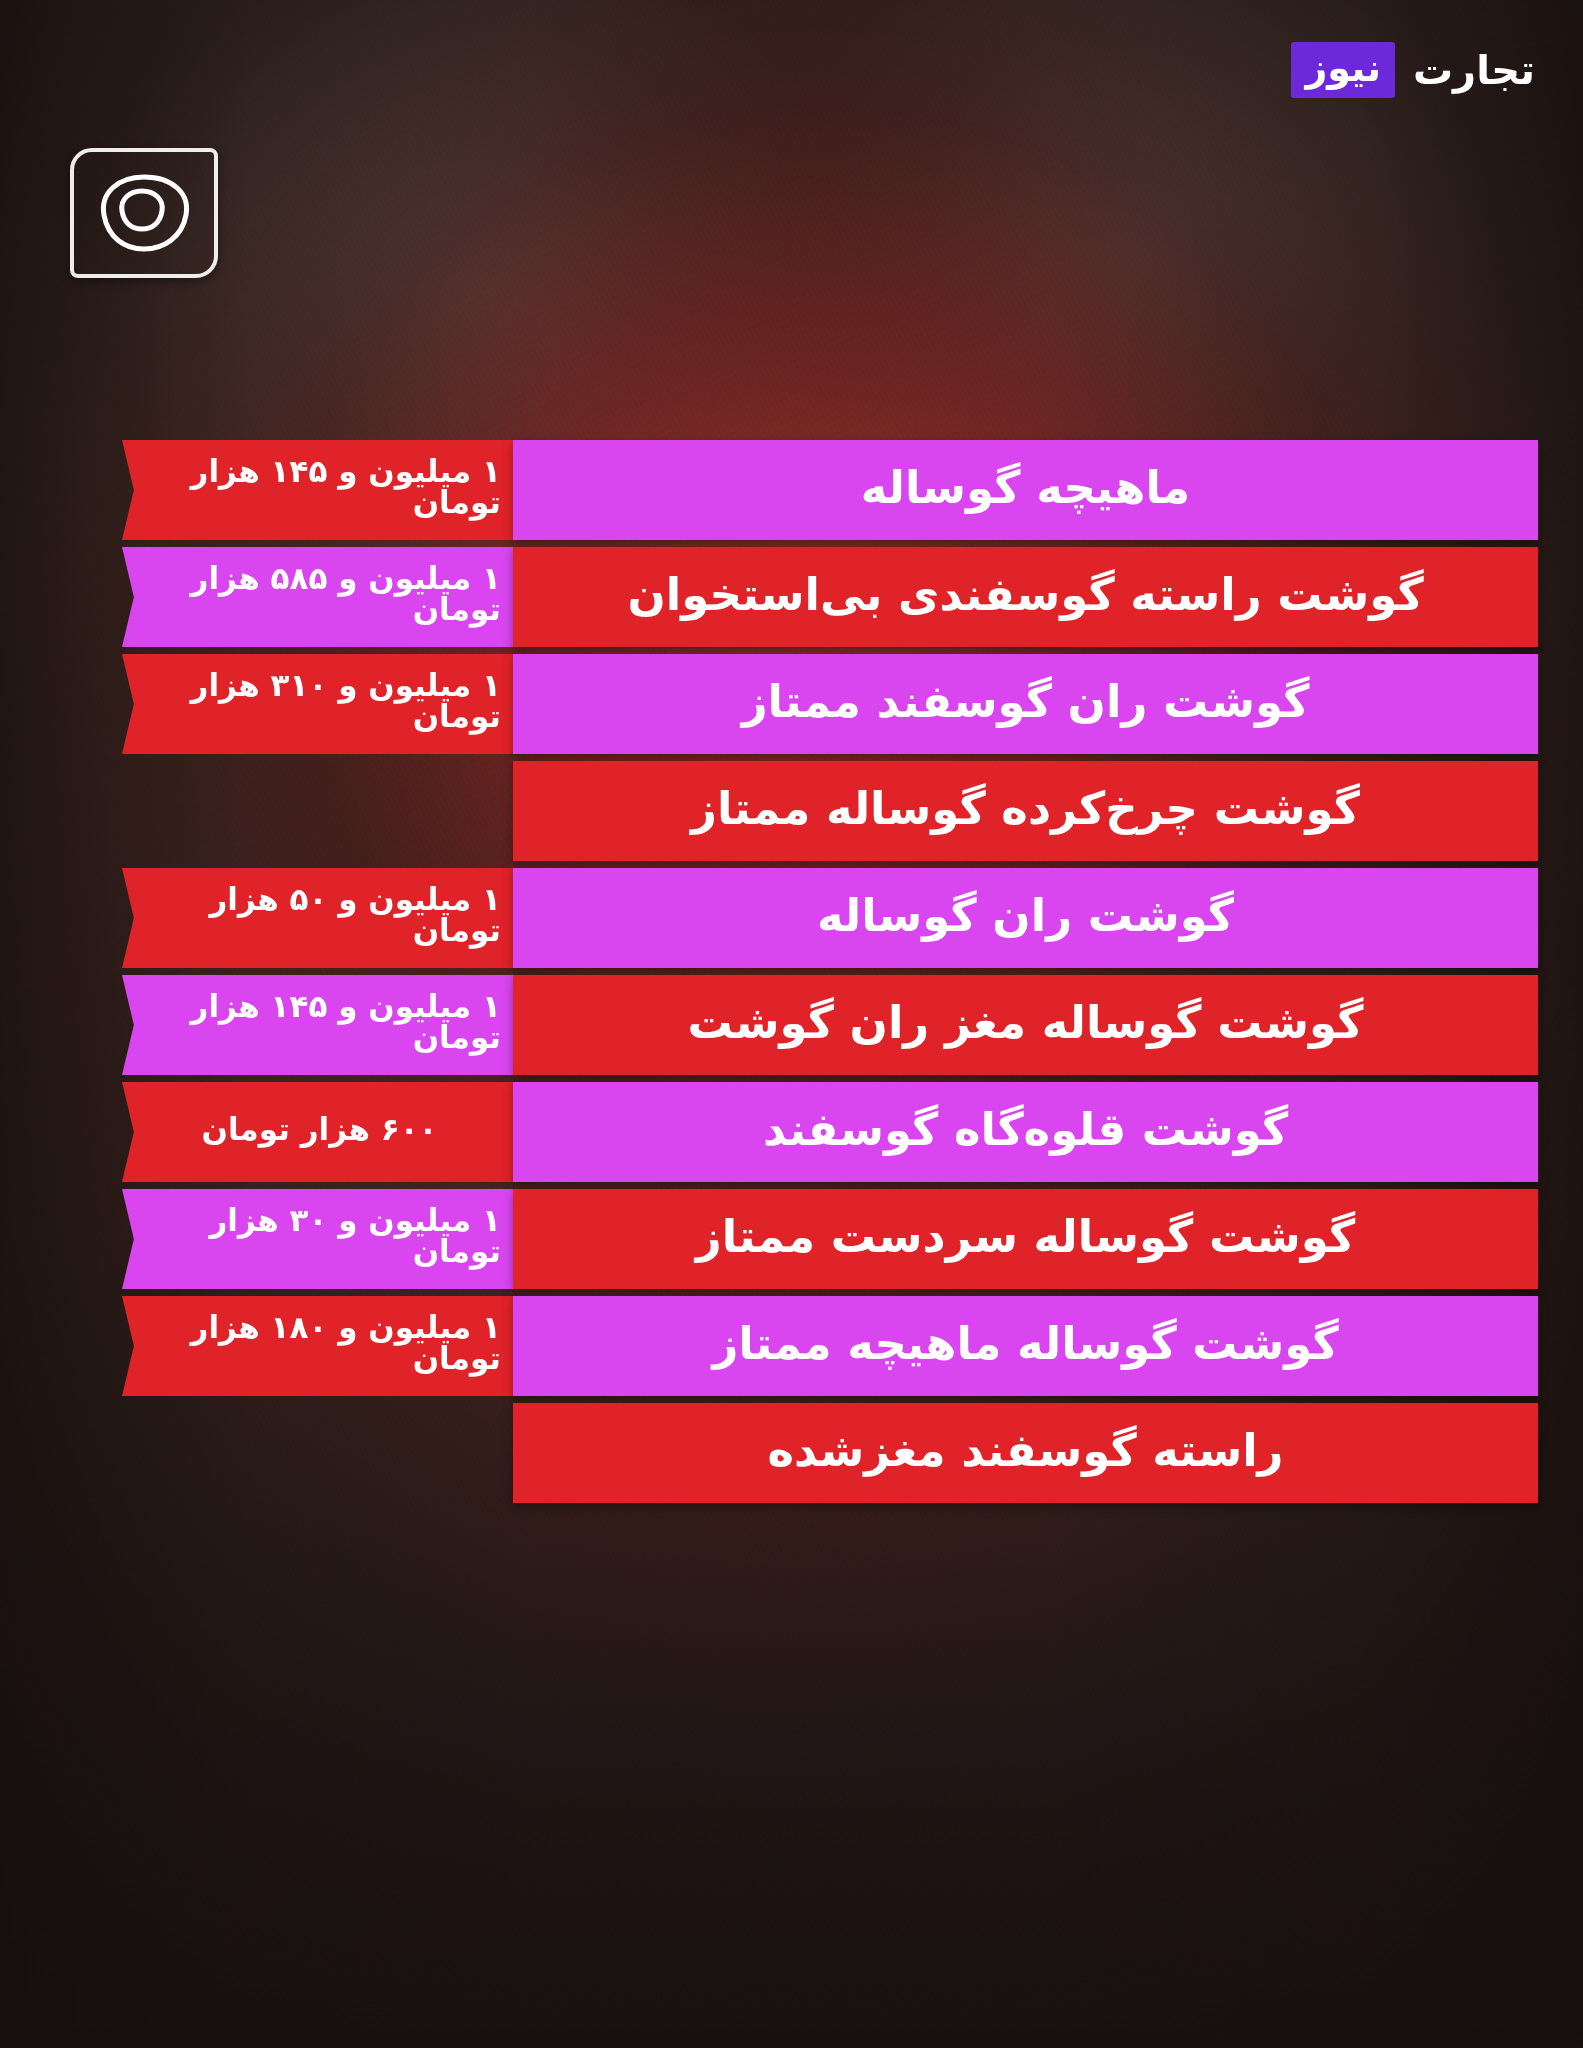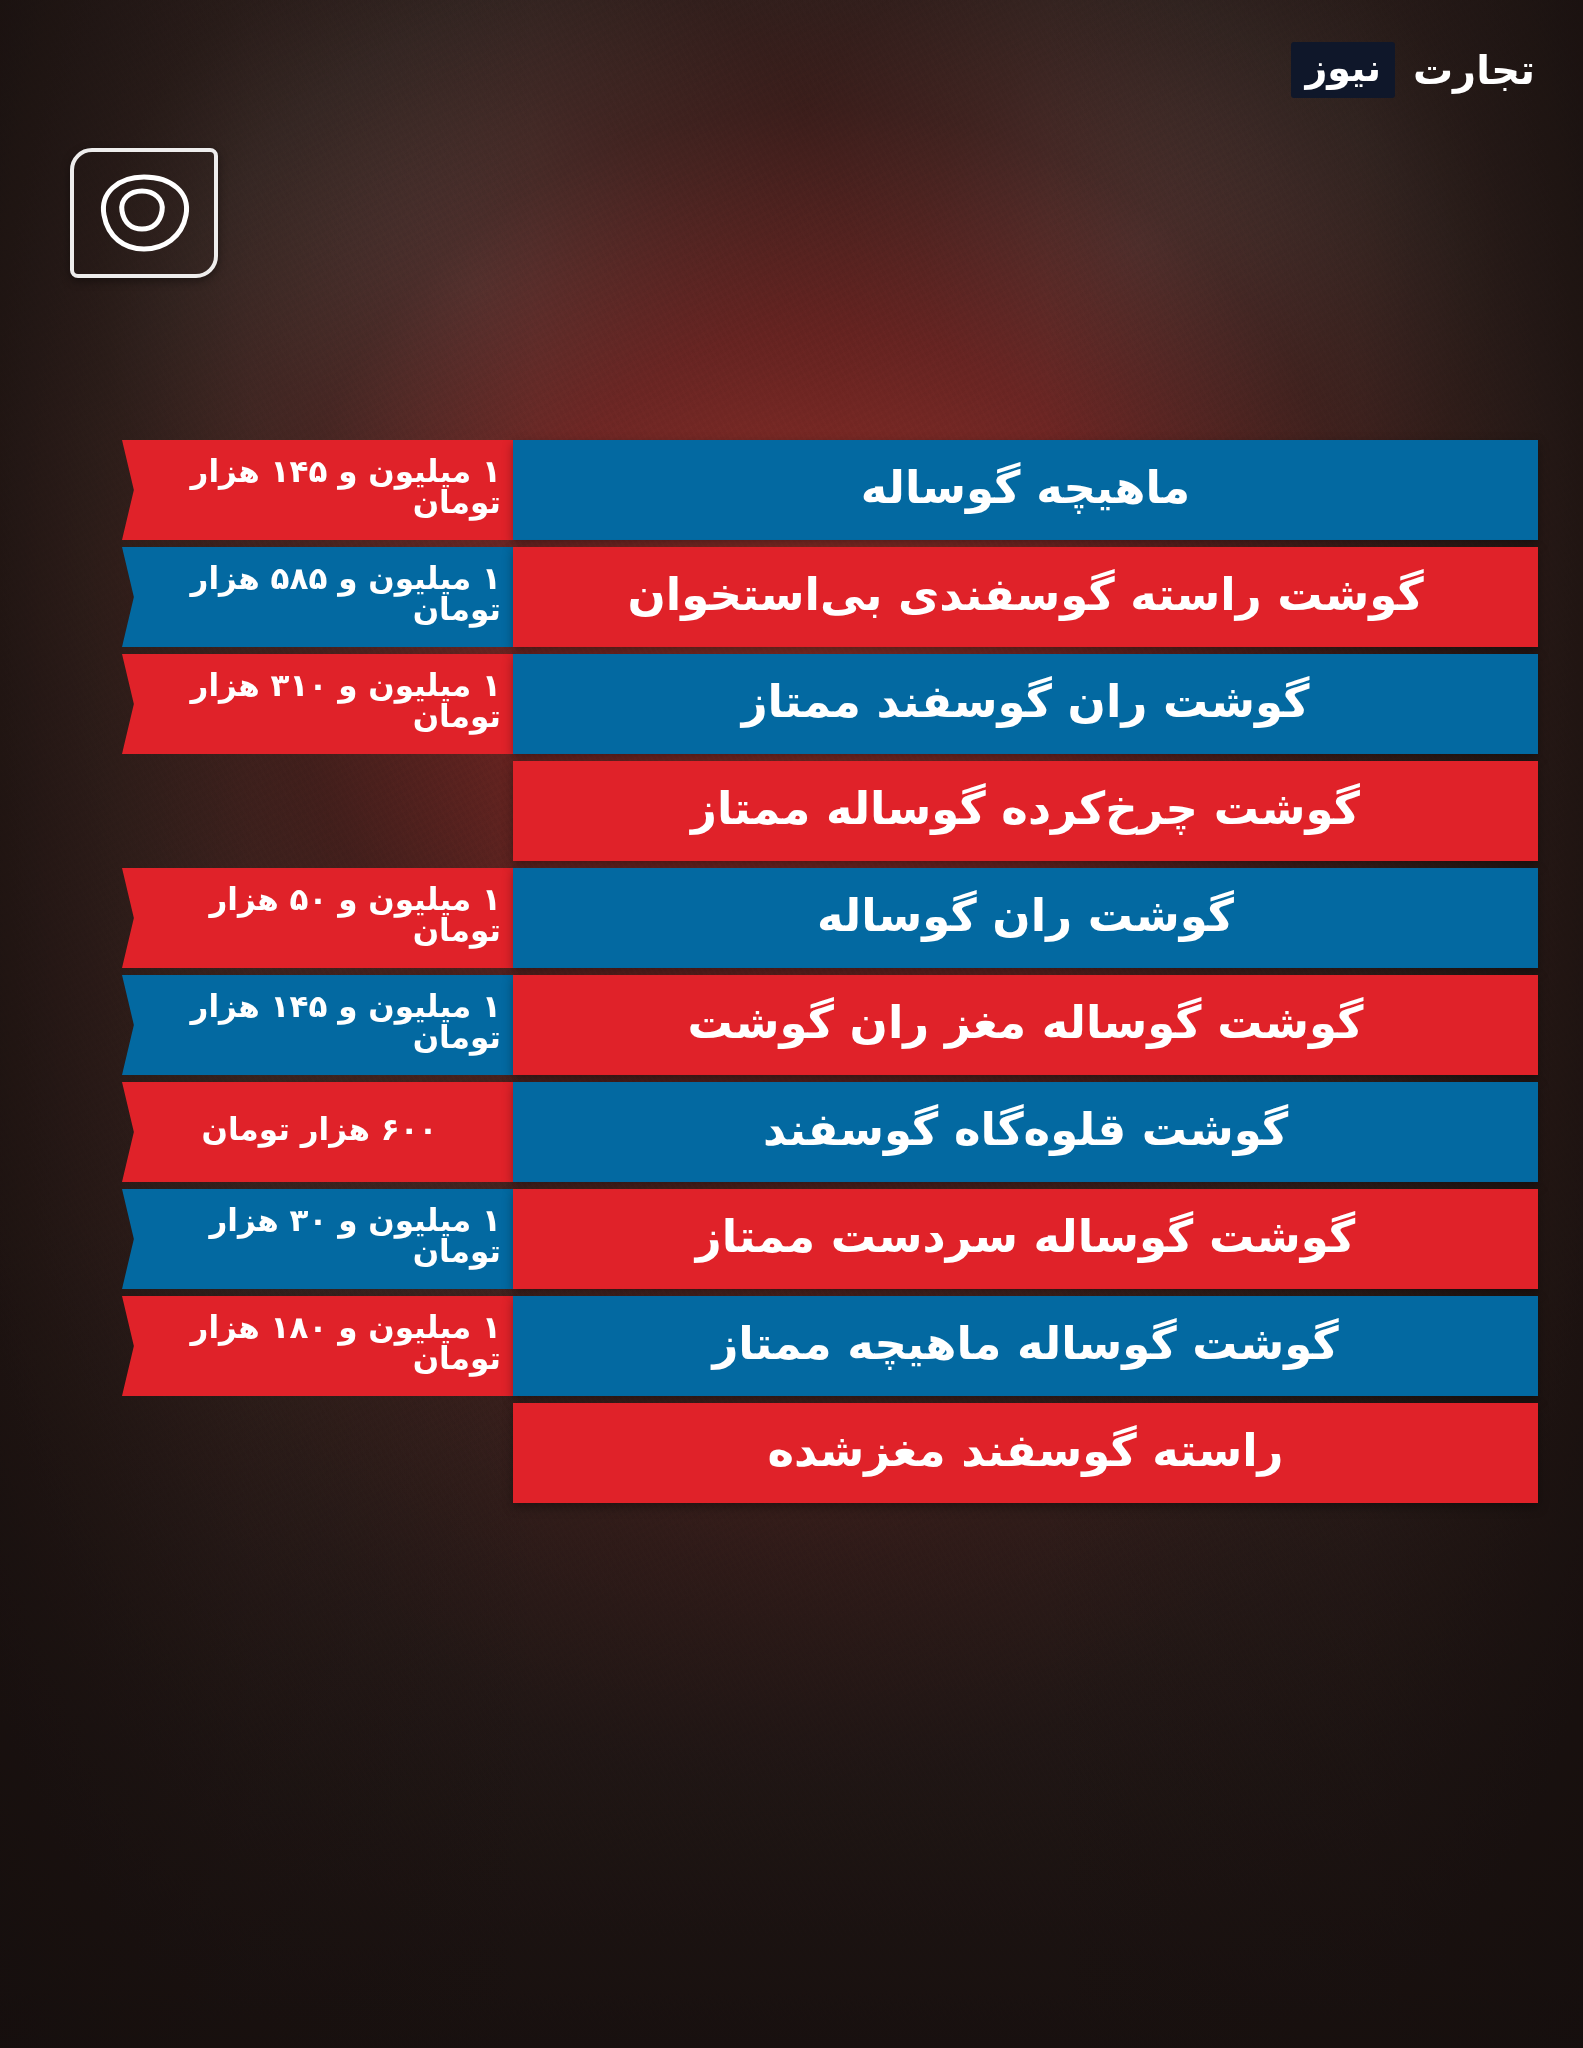--- a/index.html
+++ b/index.html
@@ -54,21 +54,21 @@
   }
   .brand-word {
     color: #ffffff;
     font-size: 40px;
     font-weight: bold;
     letter-spacing: -1px;
     line-height: 1;
     padding-left: 18px;
   }
   .brand-chip {
-    background: #0f172a;
+    background: #6d28d9;
     color: #ffffff;
     font-size: 38px;
     font-weight: bold;
     line-height: 1;
     padding: 7px 14px 11px 14px;
     border-radius: 3px;
   }
 
   .title-block {
     position: absolute;
@@ -156,21 +156,21 @@
     padding: 0 16px 6px 16px;
     color: #ffffff;
     font-size: 31px;
     font-weight: bold;
     line-height: 1;
     box-shadow: 0 4px 10px rgba(0,0,0,0.35);
     position: relative;
     z-index: 1;
     clip-path: polygon(0 0, 100% 0, 100% 100%, 0 100%, 3% 50%);
   }
-  .blue { background: #0369a1; }
+  .blue { background: #d946ef; }
   .red  { background: #e02229; }
 </style>
 </head>
 <body>
 
 <div class="canvas">
 
   <div class="bg"></div>
   <div class="bg-grain"></div>
   <div class="bg-vign"></div>

